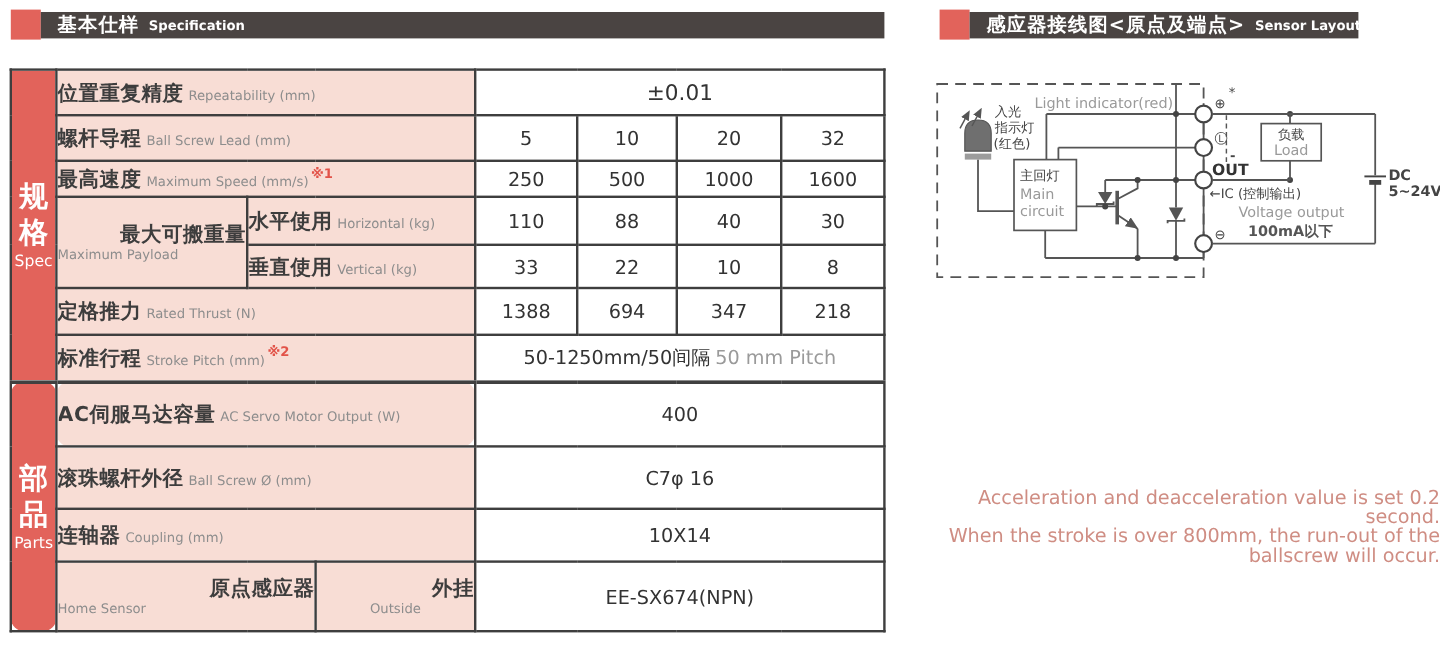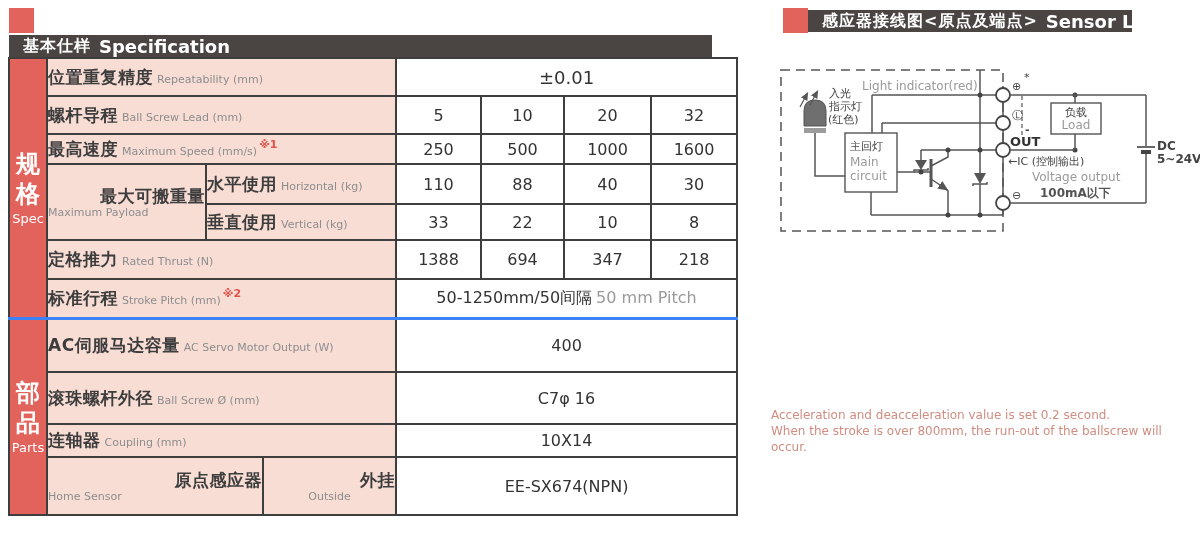--- a/index.html
+++ b/index.html
@@ -7,22 +7,22 @@
     position:relative; width:1200px; height:553px; background:#ffffff;
     font-family:"DejaVu Sans","Liberation Sans",sans-serif; overflow:hidden;
     color:#3a3a3a;
   }
   
   .hdr { position:absolute; top:8px; display:flex; align-items:flex-start; }
   .hdr-sq { width:25px; height:25px; background:#e2635b; flex:0 0 auto; }
   .hdr-bar { margin-top:2px; height:22px; background:#4a4442; color:#fff;
              display:flex; align-items:center; padding-left:14px; box-sizing:border-box; }
   .hdr-cn { font-size:16px; font-weight:bold; letter-spacing:1px; white-space:nowrap; }
-  .hdr-en { font-size:18px; font-weight:bold; margin-left:8px; white-space:nowrap; }
-  .hdr-left  { left:9px;flex-direction:column; }
+  .hdr-en { font-size:11px; font-weight:bold; margin-left:8px; white-space:nowrap; }
+  .hdr-left  { left:9px; }
   .hdr-left .hdr-bar { width:703px; }
   .hdr-right { left:783px; }
   .hdr-right .hdr-bar { width:324px; }
 
   
   table.spec { position:absolute; left:8px; top:57px; border-collapse:collapse;
                table-layout:fixed; width:728px; }
   table.spec td { border:2px solid #3e3e3e; padding:0; vertical-align:middle; overflow:hidden; }
   td.sb { background:#e2635b; color:#fff; text-align:center; }
   .sb-char { display:block; font-size:24px; font-weight:bold; line-height:30px; }
@@ -30,26 +30,26 @@
   td.lbl { background:#f8ddd5; padding-left:12px; }
   td.sub { background:#f8ddd5; padding-left:12px; }
   td.sub-center { background:#f8ddd5; text-align:center; }
   .cn { font-size:17px; font-weight:600; color:#3d3d3d; letter-spacing:0.5px; }
   .en { font-size:11px; color:#8d8d8d; margin-left:4px; font-weight:normal; }
   .en-block { display:block; font-size:11px; color:#8d8d8d; font-weight:normal; }
   .two .cn { display:block; line-height:20px;text-align:right; }
   .supref { color:#e25349; font-size:11px; font-weight:bold; vertical-align:7px; margin-left:2px; }
   td.v { background:#fff; text-align:center; font-size:16px; color:#333; }
   td.v .v-en { color:#9a9a9a; margin-left:4px; }
-  tr.sect td { border-top:3px solid #3b82f6; }
+  tr.sect td { border-top:3px solid #404040;border-radius:11px; }
 
   
   .notes { position:absolute; left:757px; top:407px; width:443px; }
   .note-cn { color:#e25349; font-size:14px; font-weight:bold; line-height:20px; margin-top:9px; }
-  .note-en { color:#cf8d83; font-size:12px; line-height:16px; margin-left:14px; }
+  .note-en { color:#cf8d83; font-size:16px; line-height:16px; margin-left:14px;text-align:right; }
 
   
   svg.circuit { position:absolute; left:770px; top:60px; }
   svg.circuit .wire { stroke:#555; stroke-width:1.5; fill:none; }
   svg.circuit .thin { stroke:#555; stroke-width:1.2; fill:none; }
   svg.circuit .dash { stroke:#555; stroke-width:1.5; fill:none; stroke-dasharray:9 6; }
   svg.circuit .dash2{ stroke:#555; stroke-width:1.2; fill:none; stroke-dasharray:4 3; }
   svg.circuit .dot  { fill:#444; }
   svg.circuit .term { fill:#fff; stroke:#444; stroke-width:1.8; }
   svg.circuit .box  { fill:#fff; stroke:#555; stroke-width:1.4; }
@@ -169,21 +169,21 @@
           <span class="cn">AC伺服马达容量</span><span class="en">AC Servo Motor Output (W)</span>
         </td>
         <td class="v" colspan="4">400</td>
       </tr>
       <tr style="height:52px">
         <td class="lbl" colspan="3">
           <span class="cn">滚珠螺杆外径</span><span class="en">Ball Screw Ø (mm)</span>
         </td>
         <td class="v" colspan="4">C7φ 16</td>
       </tr>
-      <tr style="height:33px">
+      <tr style="height:44px">
         <td class="lbl" colspan="3">
           <span class="cn">连轴器</span><span class="en">Coupling (mm)</span>
         </td>
         <td class="v" colspan="4">10X14</td>
       </tr>
       <tr style="height:58px">
         <td class="lbl two" colspan="2">
           <span class="cn">原点感应器</span>
           <span class="en-block">Home Sensor</span>
         </td>

